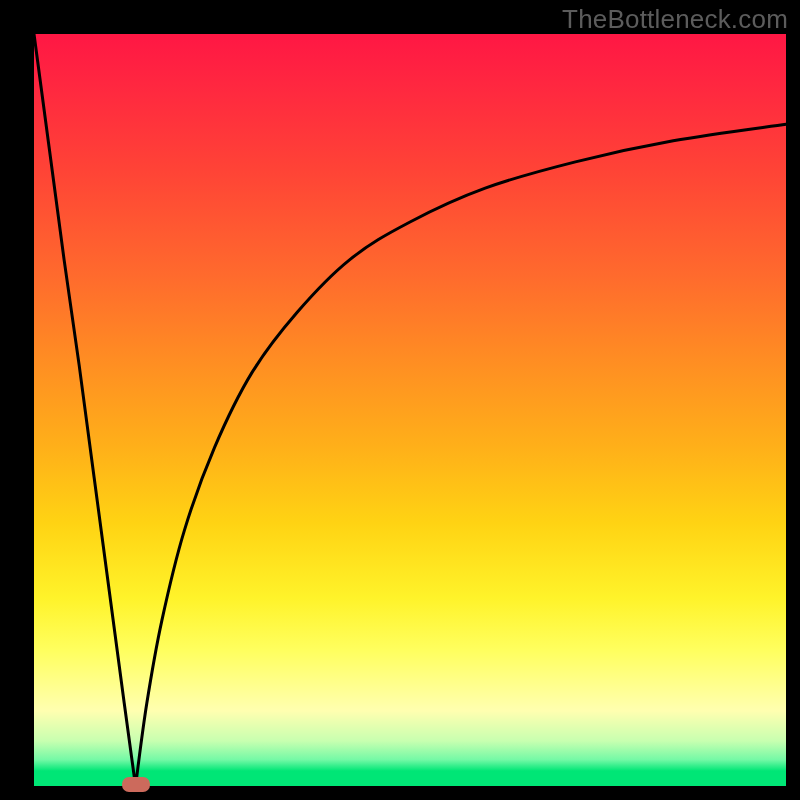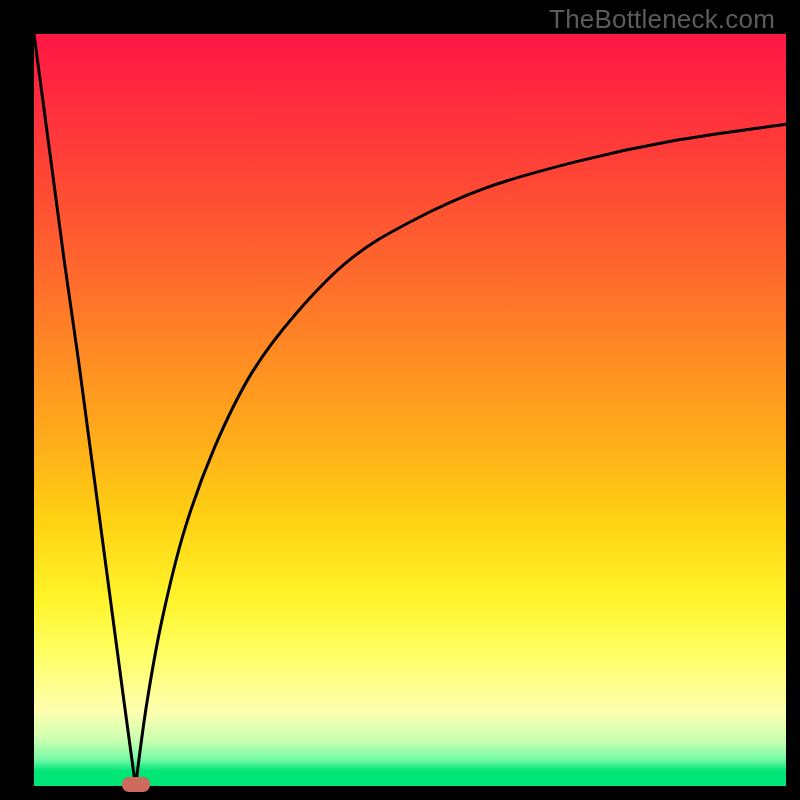--- a/index.html
+++ b/index.html
@@ -39,21 +39,21 @@
       #ffffb0 90%,
       #c8ffb0 94%,
       #74f9a6 96.5%,
       #00e676 98%,
       #00e676 100%
     );
   }
   .watermark {
     position: absolute;
     top: 4px;
-    right: 25px;
+    right: 12px;
     color: #5c5c5c;
     font-size: 26px;
     font-weight: 500;
     letter-spacing: 0.2px;
     user-select: none;
   }
   svg.curve {
     position: absolute;
     left: 0;
     top: 0;

